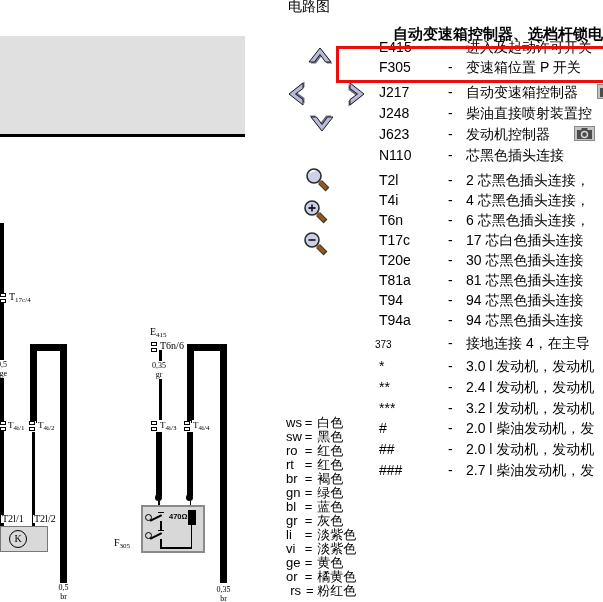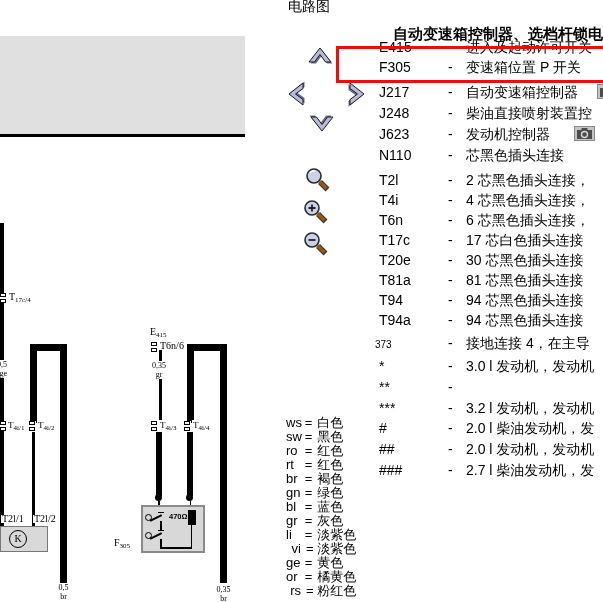--- a/index.html
+++ b/index.html
@@ -291,20 +291,21 @@
     <span class="ldesc">接地连接 4，在主导</span>
   </div>
     <div class="lrow" style="top: 358px;">
     <span class="lcode">*</span>
     <span class="ldash">-</span>
     <span class="ldesc">3.0 l 发动机，发动机</span>
   </div>
     <div class="lrow" style="top: 379px;">
     <span class="lcode">**</span>
     <span class="ldash">-</span>
+    <span class="ldesc">2.4 l 发动机，发动机</span>
   </div>
     <div class="lrow" style="top: 400px;">
     <span class="lcode">***</span>
     <span class="ldash">-</span>
     <span class="ldesc">3.2 l 发动机，发动机</span>
   </div>
     <div class="lrow" style="top: 420px;">
     <span class="lcode">#</span>
     <span class="ldash">-</span>
     <span class="ldesc">2.0 l 柴油发动机，发</span>
@@ -361,21 +362,21 @@
     <div class="crow" style="top: 512px;">
     <span class="cabbr">gr</span>
     <span class="ceq">=</span>
     <span class="cname">灰色</span>
   </div>
     <div class="crow" style="top: 526px;">
     <span class="cabbr">li</span>
     <span class="ceq">=</span>
     <span class="cname">淡紫色</span>
   </div>
-    <div class="crow" style="top: 540px; text-align: right;">
+    <div class="crow" style="top: 540px;">
     <span class="cabbr">vi</span>
     <span class="ceq">=</span>
     <span class="cname">淡紫色</span>
   </div>
     <div class="crow" style="top: 554px;">
     <span class="cabbr">ge</span>
     <span class="ceq">=</span>
     <span class="cname">黄色</span>
   </div>
     <div class="crow" style="top: 568px;">

